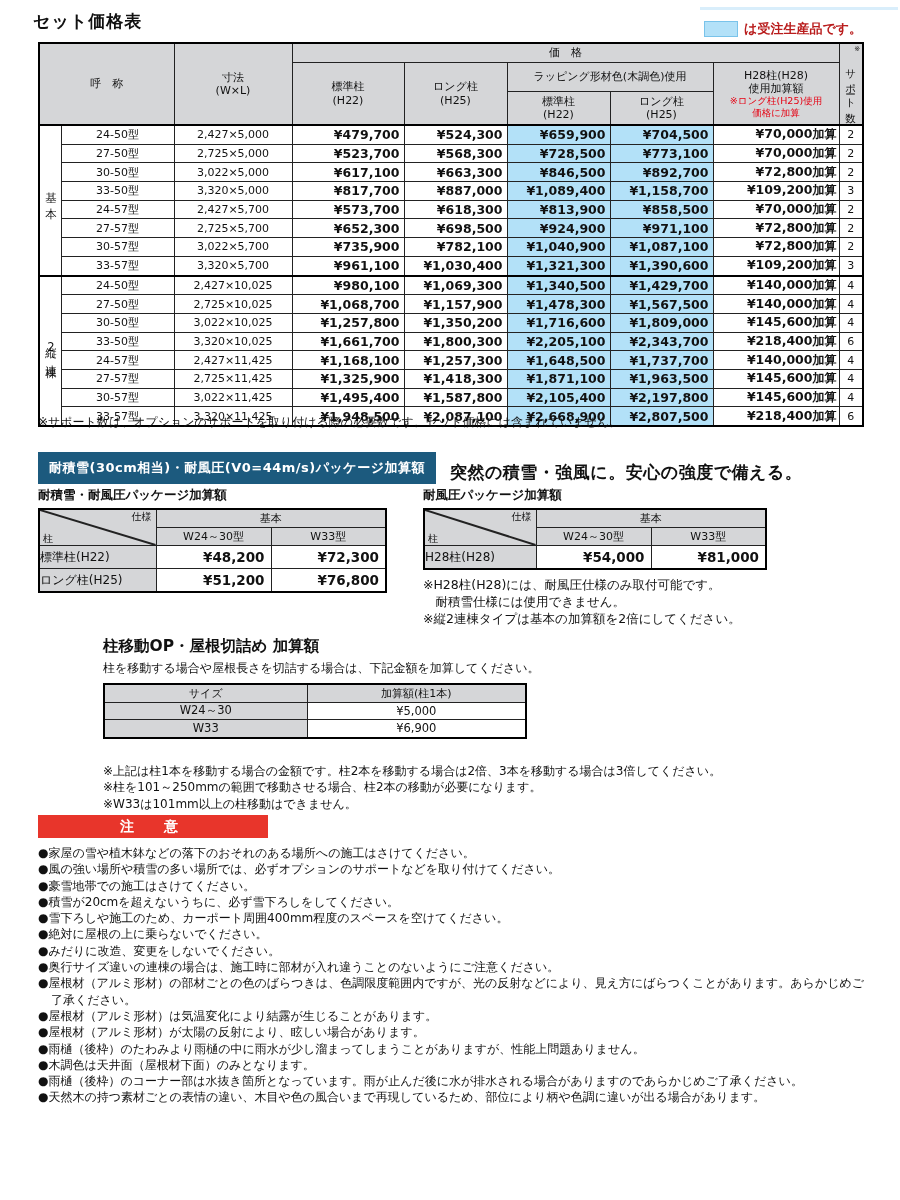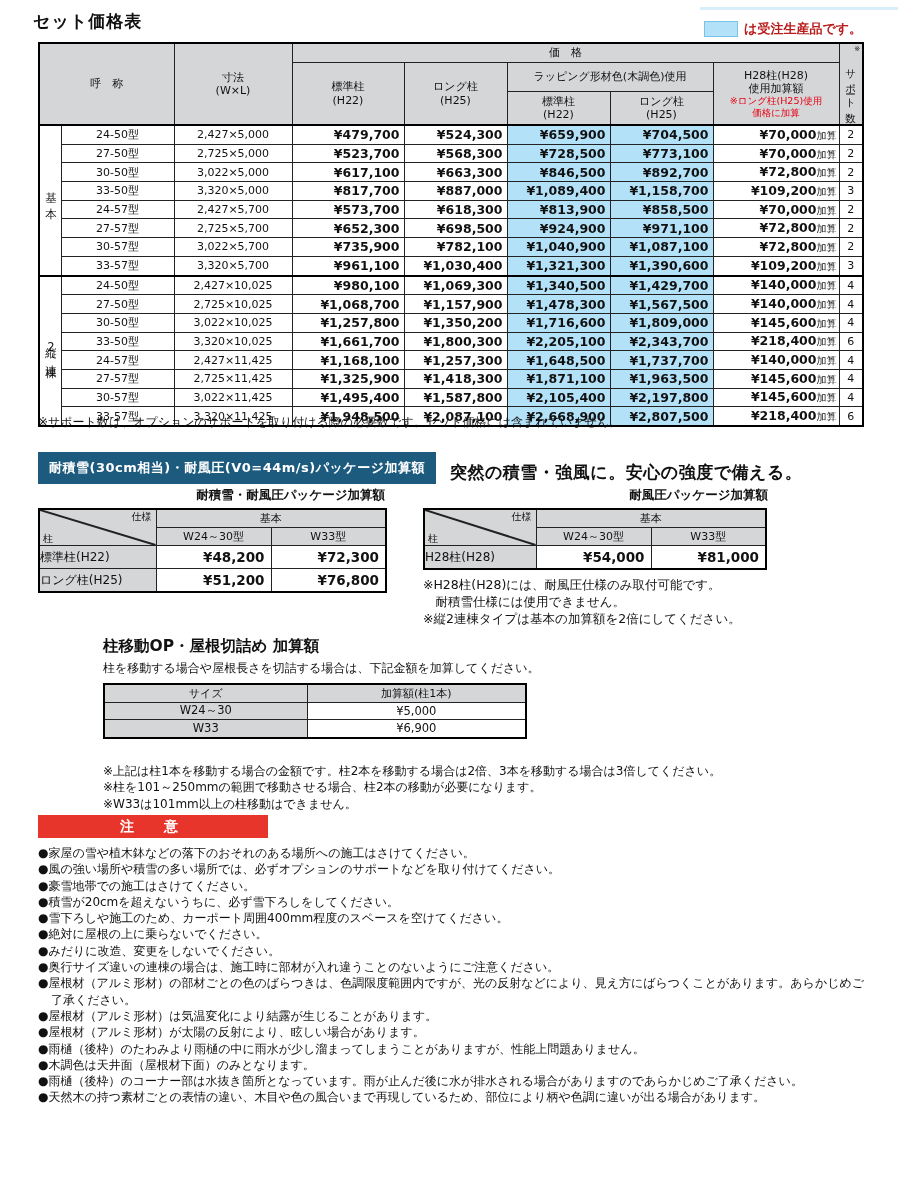--- a/index.html
+++ b/index.html
@@ -25,37 +25,37 @@
   .h28-head{font-size:10px;line-height:1.25;}
   .h28-head .red{color:#e60012;font-size:9.5px;display:block;}
   .support-head{position:relative;}
   .support-head .mark{position:absolute;top:1px;right:2px;font-size:7px;}
   .vtext{writing-mode:vertical-rl;text-orientation:upright;display:inline-block;line-height:1;}
   .support-head .vtext{font-size:10.5px;letter-spacing:2px;margin-top:4px;}
   .main-table tbody td{height:17.7px;font-size:11px;text-align:center;background:#fff;}
   .main-table tbody td.price{font-size:12.5px;font-weight:bold;text-align:right;padding-right:4px;}
   .main-table tbody td.wrapcol{background:#b3e1f8;}
   .main-table tbody td.h28cell{font-size:12.5px;font-weight:bold;text-align:right;padding-right:2px;}
-  .main-table tbody td.h28cell .suffix{font-size:10px;font-weight:normal;}
+  .main-table tbody td.h28cell .suffix{font-size:12px;font-weight:bold;}
   .main-table tbody td.support{font-size:11px;}
   .main-table tbody tr.group-start td{border-top:2px solid #000;}
   .group-cell{background:#d5d6d8;text-align:center;vertical-align:middle;}
   .group-cell .vtext{font-size:11.5px;letter-spacing:2px;}
   .group-cell .vtext.spread{letter-spacing:16px;}
 
   .support-footnote{position:absolute;left:38px;top:414px;font-size:12px;}
 
   
   .pkg-banner-row{position:absolute;left:38px;top:452px;display:flex;align-items:flex-end;gap:14px;}
   .pkg-banner{background:#1c5a7e;color:#fff;font-size:13px;font-weight:bold;padding:7px 11px;letter-spacing:0.5px;}
   .pkg-catch{font-size:17px;font-weight:bold;letter-spacing:0.5px;}
 
   .pkg-left{position:absolute;left:38px;top:487px;width:347px;}
   .pkg-right{position:absolute;left:423px;top:487px;width:345px;}
-  .sub-title{font-size:12.5px;font-weight:bold;margin-bottom:4px;text-align:right;}
+  .sub-title{font-size:12.5px;font-weight:bold;margin-bottom:4px;}
   .sub-table{border-collapse:collapse;table-layout:fixed;border:2px solid #000;}
   .sub-table th,.sub-table td{border:1px solid #222;padding:0;font-weight:normal;}
   .sub-table thead th{background:#d5d6d8;font-size:11px;text-align:center;height:17px;line-height:1;}
   .sub-table td.label{background:#d5d6d8;font-size:12px;text-align:left;height:22px;}
   .sub-table td.val{font-size:13.5px;font-weight:bold;text-align:right;padding-right:6px;height:22px;background:#fff;}
   .diag{position:relative;background:#d5d6d8;margin-top:29px;}
   .diag svg{position:absolute;left:0;top:0;width:100%;height:100%;}
   .diag .dtop{position:absolute;top:2px;right:4px;font-size:10px;}
   .diag .dbottom{position:absolute;bottom:1px;left:3px;font-size:10px;}
   .note-block{font-size:12.5px;line-height:17px;margin-top:6px;}

